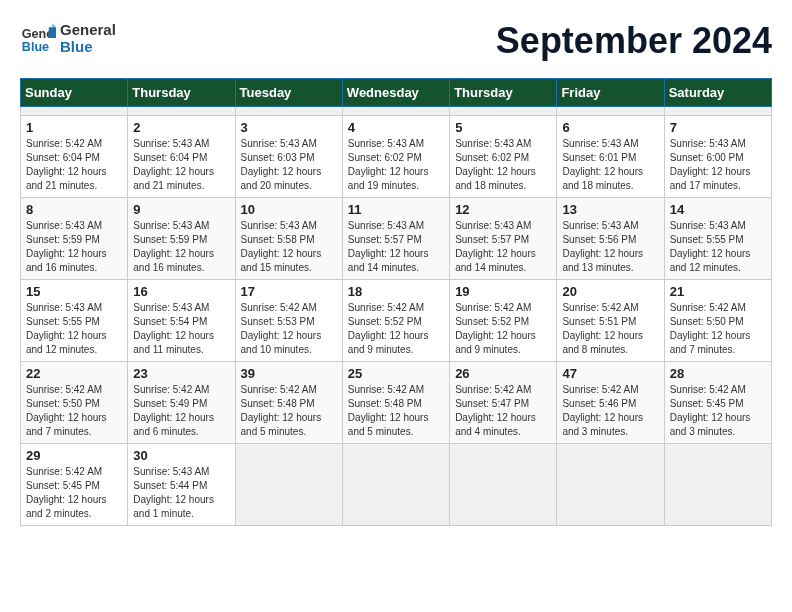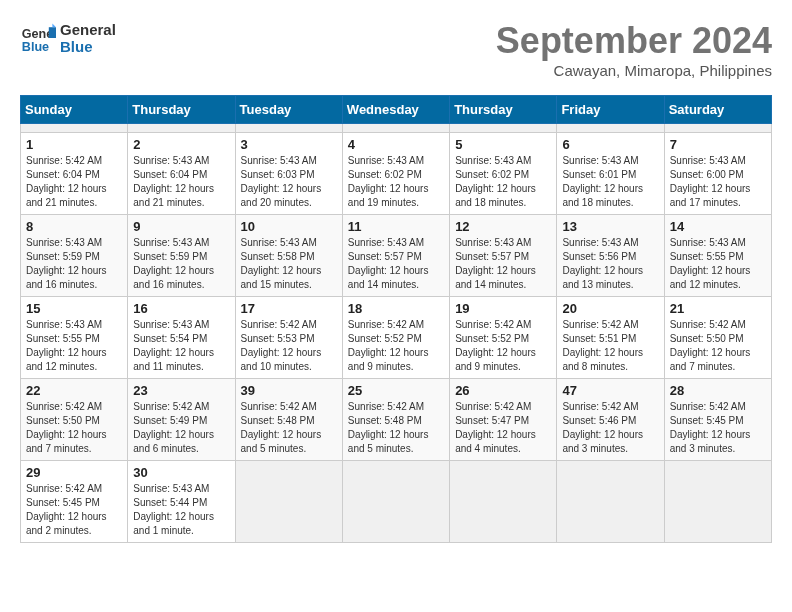--- a/index.html
+++ b/index.html
@@ -24,33 +24,33 @@
     .logo-icon {
       width: 36px;
       height: 36px;
     }
     .title-area {
       text-align: right;
     }
     .month-title {
       font-size: 36px;
       font-weight: bold;
-      color: #737373;
+      color: #0f172a;
     }
     .subtitle {
       font-size: 15px;
       color: #555;
     }
     table {
       width: 100%;
       border-collapse: collapse;
       font-size: 11px;
     }
     thead tr th {
-      background-color: #0369a1;
+      background-color: #14532d;
       color: #fff;
       padding: 6px 4px;
       text-align: left;
       font-size: 13px;
       font-weight: bold;
       border: 1px solid #1a6faf;
     }
     tbody tr td {
       border: 1px solid #ccc;
       padding: 4px 5px;
@@ -89,21 +89,20 @@
       <polygon points="32,8 40,8 40,20 32,20" fill="#1a6faf"></polygon>
       <polygon points="36,4 40,8 36,8" fill="#5aabff"></polygon>
     </svg>
     <div>
       <div style="font-size:15px; font-weight:bold; color:#333;">General</div>
       <div style="font-size:15px; font-weight:bold; color:#1a6faf;">Blue</div>
     </div>
   </div>
   <div class="title-area">
     <div class="month-title">September 2024</div>
-    <div class="subtitle">Cawayan, Mimaropa, Philippines</div>
   </div>
 </div>
 
 <table>
   <thead>
     <tr>
       <th>Sunday</th>
       <th>Thursday</th>
       <th>Tuesday</th>
       <th>Wednesday</th>

